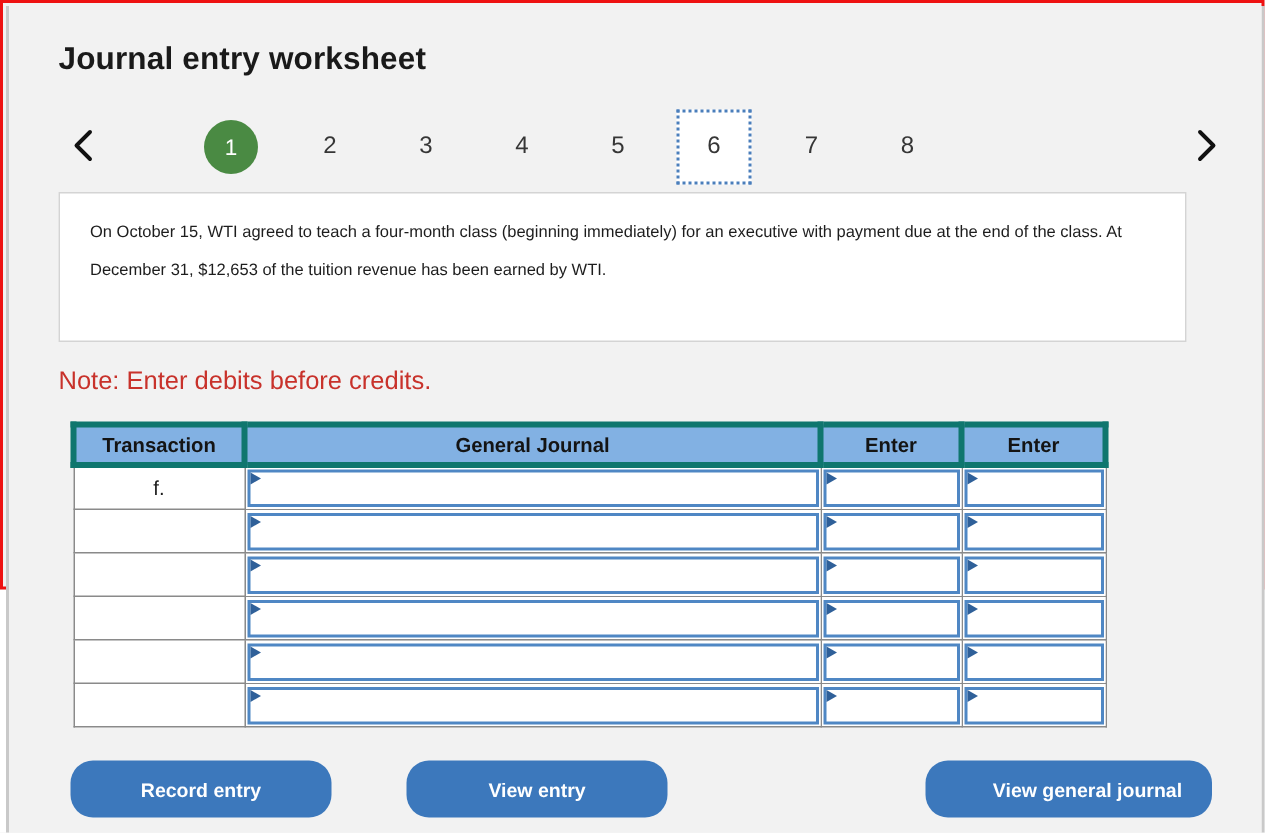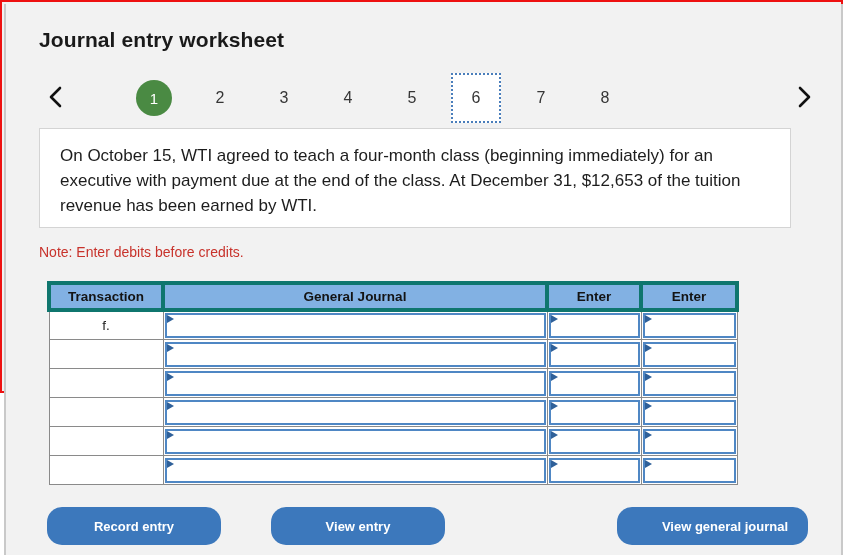--- a/index.html
+++ b/index.html
@@ -122,31 +122,31 @@
     width: 752px;
     height: 100px;
     background: #ffffff;
     border: 1px solid #d4d4d4;
   }
   .desc-text {
     position: absolute;
     left: 20px;
     top: 14px;
     width: 712px;
-    font-size: 17px;
+    font-size: 11px;
     line-height: 25px;
     color: #1d1d1d;
   }
 
   
   .note {
     position: absolute;
     left: 33px;
     top: 240px;
-    font-size: 14px;
+    font-size: 17px;
     color: #c8322b;
     font-weight: normal;
   }
 
   
   .journal-table {
     position: absolute;
     left: 41px;
     top: 277px;
     width: 690px;

